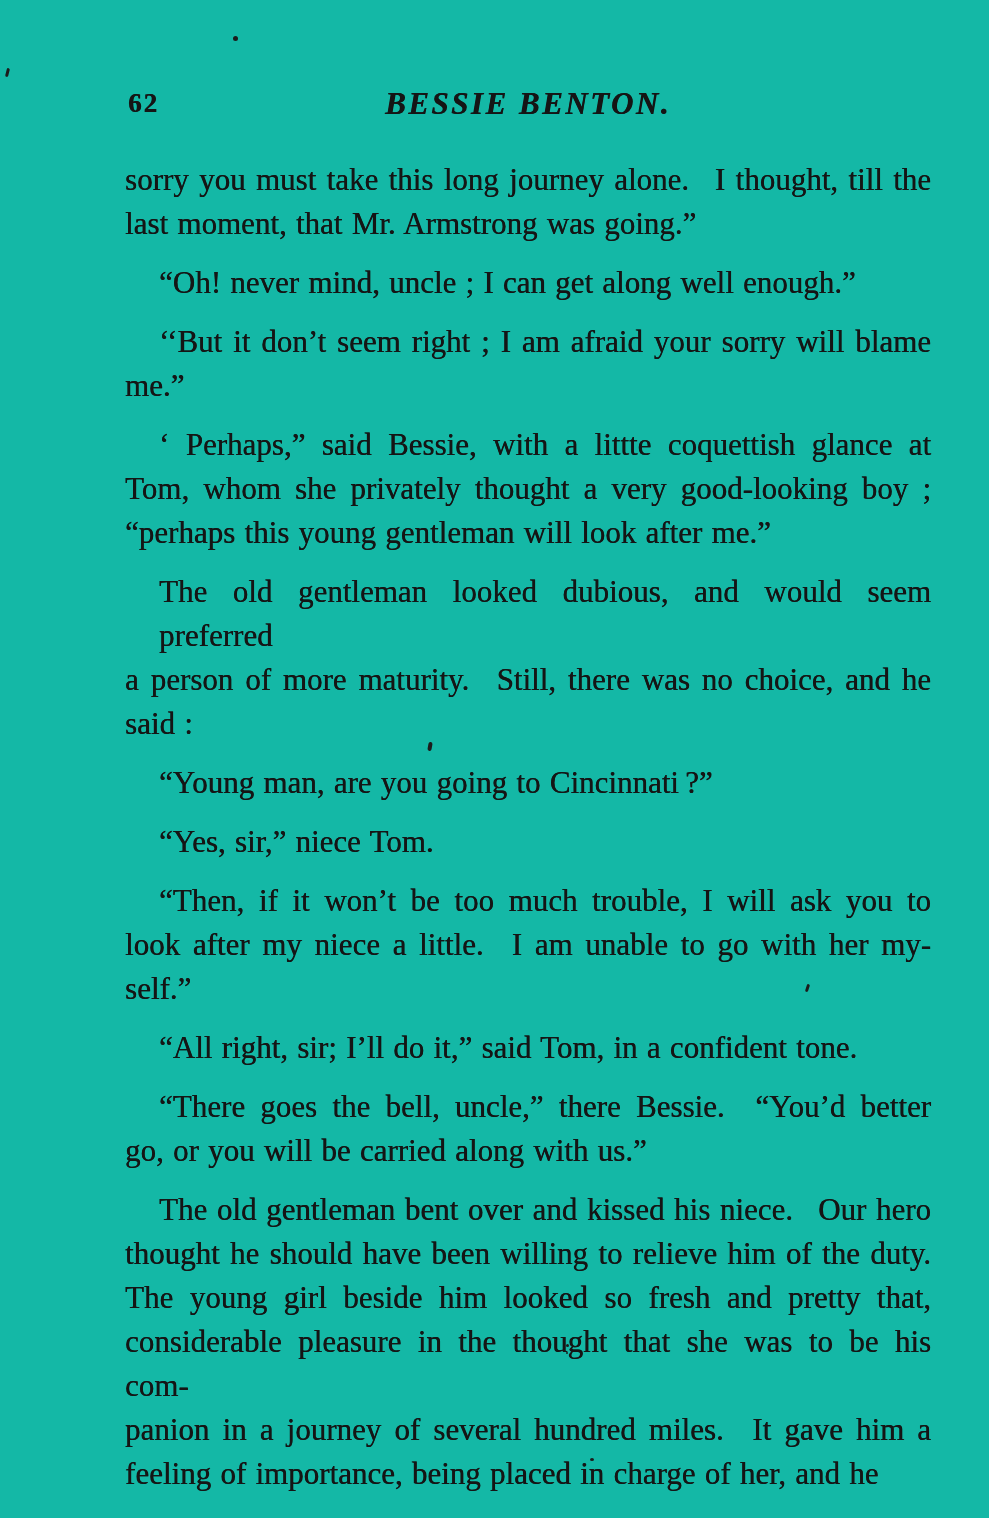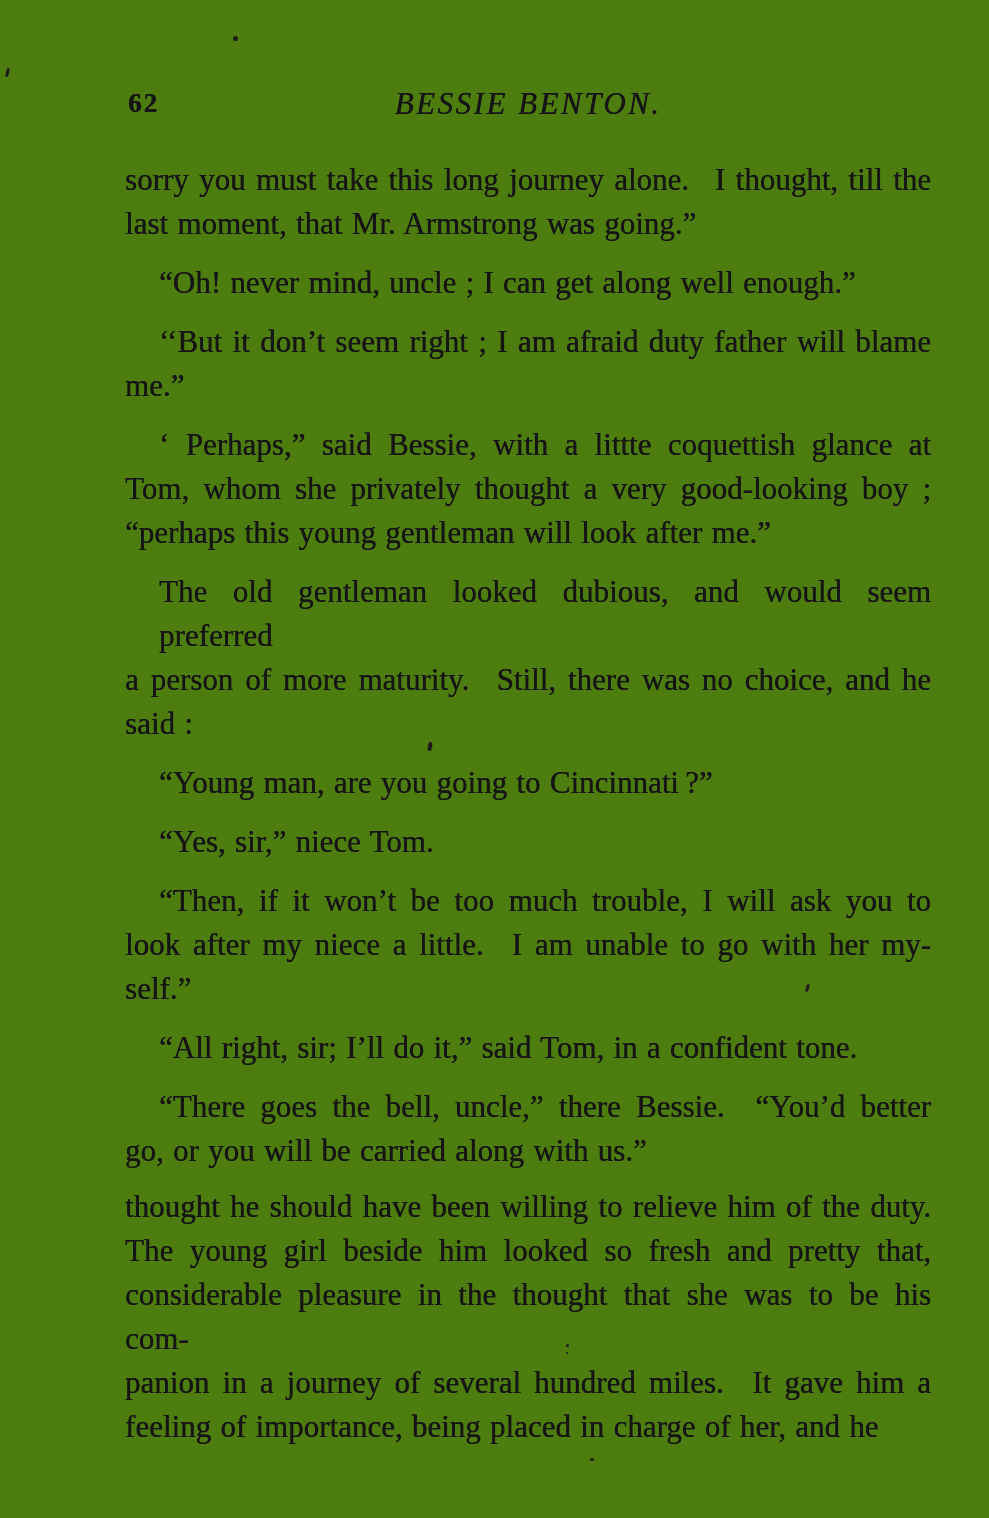--- a/index.html
+++ b/index.html
@@ -8,21 +8,21 @@
     height: 1518px;
     background: #ffffff;
     position: relative;
     overflow: hidden;
     font-family: "Liberation Serif", "DejaVu Serif", serif;
     color: #151515;
   }
   .sheet {
     position: absolute;
     inset: 0;
-    background: #4d7c0f;
+    background: #14b8a6;
   }
   
   .running-head {
     position: absolute;
     left: 125px;
     width: 806px;
     top: 86px;
     height: 42px;
   }
   .folio {
@@ -36,21 +36,21 @@
   }
   .head-title {
     position: absolute;
     left: 0;
     right: 0;
     top: 0;
     text-align: center;
     font-style: italic;
     font-size: 31px;
     letter-spacing: 2.5px;
-    font-weight: normal;
+    font-weight: bold;
     text-shadow: 0.4px 0.4px 0 currentColor;
     white-space: nowrap;
   }
   
   .text-block {
     position: absolute;
     left: 125px;
     width: 806px;
     top: 158px;
   }
@@ -95,21 +95,21 @@
 
   <main class="text-block">
       <div class="para">
         <div class="line fill">sorry you must take this long journey alone.  I thought, till the</div>
         <div class="line">last moment, that Mr. Armstrong was going.”</div>
       </div>
       <div class="para">
         <div class="line ind">“Oh! never mind, uncle ; I can get along well enough.”</div>
       </div>
       <div class="para">
-        <div class="line fill ind">‘‘But it don’t seem right ; I am afraid duty father will blame</div>
+        <div class="line fill ind">‘‘But it don’t seem right ; I am afraid your sorry will blame</div>
         <div class="line">me.”</div>
       </div>
       <div class="para">
         <div class="line fill ind">‘ Perhaps,” said Bessie, with a littte coquettish glance at</div>
         <div class="line fill">Tom, whom she privately thought a very good-looking boy ;</div>
         <div class="line">“perhaps this young gentleman will look after me.”</div>
       </div>
       <div class="para wide">
         <div class="line fill ind">The old gentleman looked dubious, and would seem preferred</div>
         <div class="line fill">a person of more maturity.  Still, there was no choice, and he</div>
@@ -127,20 +127,21 @@
         <div class="line">self.”</div>
       </div>
       <div class="para">
         <div class="line ind">“All right, sir; I’ll do it,” said Tom, in a confident tone.</div>
       </div>
       <div class="para">
         <div class="line fill ind">“There goes the bell, uncle,” there Bessie.  “You’d better</div>
         <div class="line">go, or you will be carried along with us.”</div>
       </div>
       <div class="para wide">
+        <div class="line fill ind">The old gentleman bent over and kissed his niece.  Our hero</div>
         <div class="line fill">thought he should have been willing to relieve him of the duty.</div>
         <div class="line fill">The young girl beside him looked so fresh and pretty that,</div>
         <div class="line fill">considerable pleasure in the thought that she was to be his com-</div>
         <div class="line fill">panion in a journey of several hundred miles.  It gave him a</div>
         <div class="line">feeling of importance, being placed in charge of her, and he</div>
       </div>
     </main>
 
   <div class="speck sp-1"></div>
   <div class="speck sp-2"></div>

